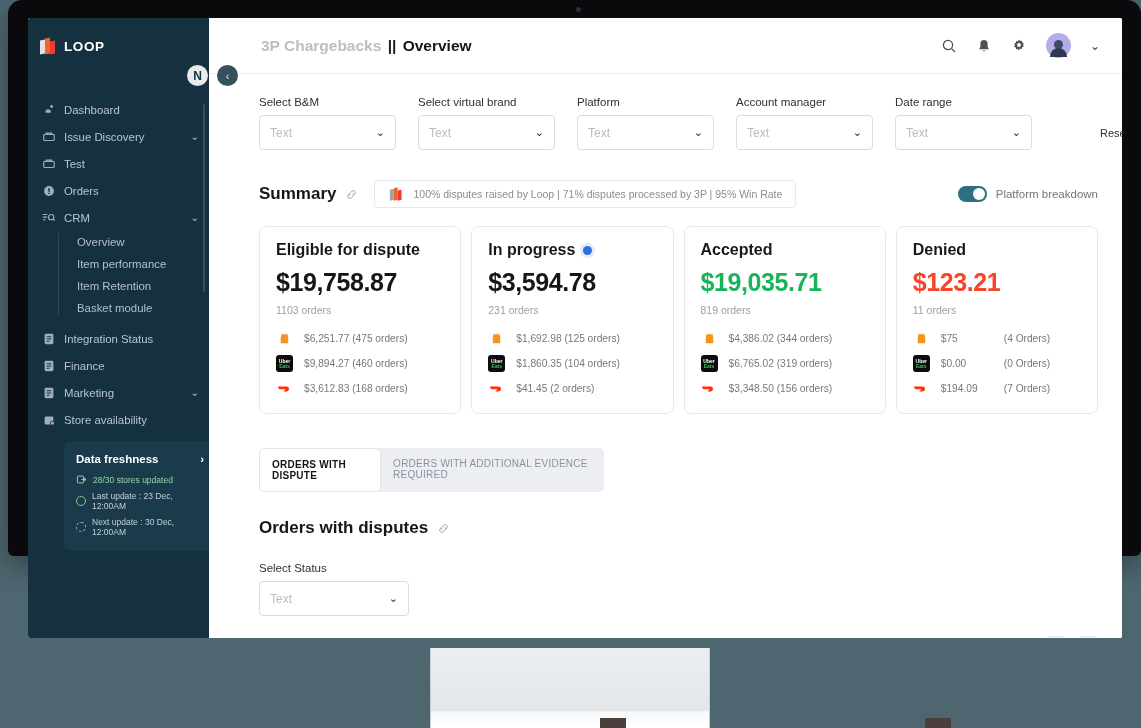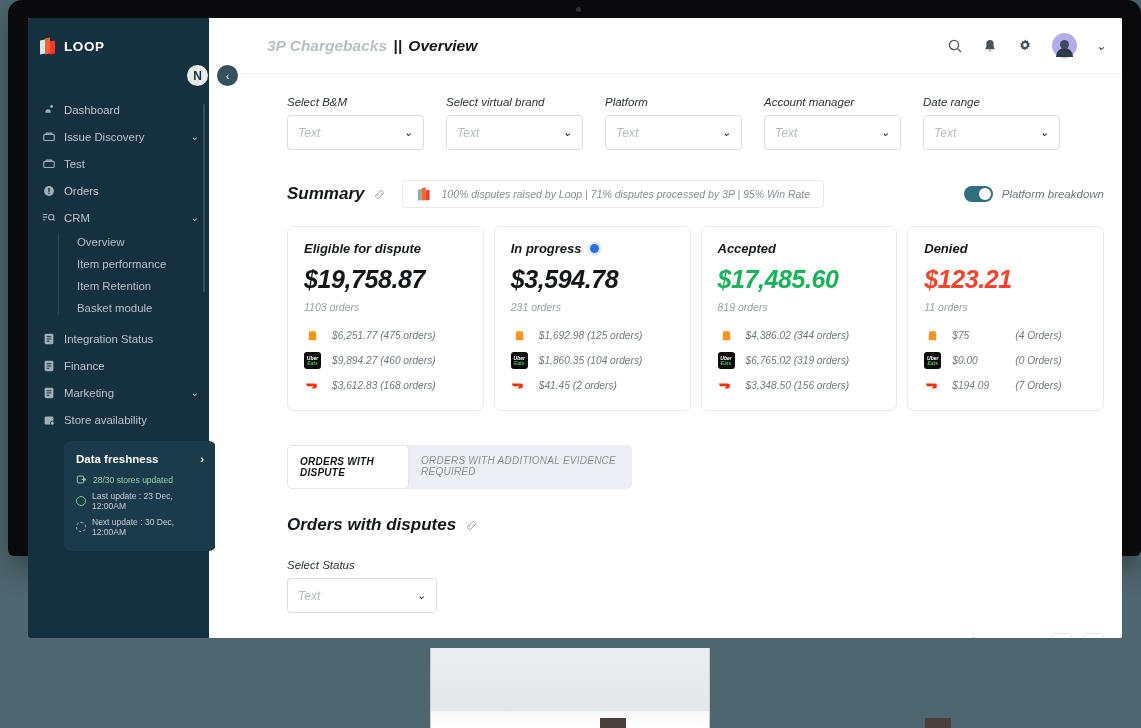--- a/index.html
+++ b/index.html
@@ -71,32 +71,32 @@
   .freshness {
     position:absolute; left:36px; top:423px; width:152px; background:#1b3b4c; border-radius:7px; padding:12px 12px 14px 12px;
   }
   .fresh-head { display:flex; align-items:center; justify-content:space-between; color:#fff; font-size:11.5px; font-weight:bold; margin-bottom:9px;}
   .fresh-row { display:flex; align-items:center; gap:6px; font-size:8.5px; color:#c3ced6; margin-top:6px; }
   .fresh-row.green { color:#8fd6a8; }
   .dot-ic { width:10px; height:10px; border-radius:50%; border:1.4px solid #7ec98f; flex:none; }
   .dot-ic.dashed { border-style:dashed; border-color:#9fb0ba; }
 
   
-  .main { position:absolute; left:187px; top:0; width:913px; height:620px; background:#fff;font-style:italic; }
+  .main { position:absolute; left:181px; top:0; width:913px; height:620px; background:#fff; }
   .topbar { height:56px; border-bottom:1px solid #eceef0; display:flex; align-items:center; padding:0 22px 0 52px; }
   .crumb { font-size:15.5px; font-weight:bold; color:#b9bfc6; }
   .crumb .sep { color:#1a1c20; margin:0 2px; }
   .crumb .cur { color:#121417; }
   .topbar-right { margin-left:auto; display:flex; align-items:center; gap:19px; }
   .ticon { width:16px; height:16px; color:#4b5358; cursor:pointer; }
   .user-av { width:25px; height:25px; border-radius:50%; background:#b3aee8; display:flex; align-items:center; justify-content:center; overflow:hidden; }
   .user-av .head{width:9px;height:9px;border-radius:50%;background:#3c4d63;margin-top:-3px;}
   .user-av .body{position:absolute;width:17px;height:9px;border-radius:9px 9px 0 0;background:#2c3a4c;margin-top:13px;}
 
-  .content { padding: 22px 0 0 72px; }
+  .content { padding: 22px 0 0 50px; }
 
   .filters { display:flex; align-items:flex-end; gap:22px; }
   .field-label { font-size:11.5px; color:#2c3136; margin-bottom:7px; }
   .select {
     width:137px; height:35px; border:1px solid #d9dde1; border-radius:4px;
     display:flex; align-items:center; padding:0 10px; font-size:12px; color:#b7bcc2;
   }
   .select .cv { margin-left:auto; color:#1d2125; font-size:11px; }
   .reset { font-size:11px; color:#2b3035; margin-left:46px; margin-bottom:11px; cursor:pointer; }
 
@@ -110,21 +110,21 @@
   .badge .bm { transform:scale(.78); }
   .toggle-wrap { margin-left:auto; display:flex; align-items:center; gap:9px; margin-right:24px; }
   .toggle { width:29px; height:16px; border-radius:10px; background:#2f6f80; position:relative; cursor:pointer; }
   .toggle::after { content:""; position:absolute; right:2px; top:2px; width:12px; height:12px; border-radius:50%; background:#fff; }
   .toggle-label { font-size:11.5px; color:#6f767d; }
 
   .cards { display:flex; gap:10px; margin-top:18px; margin-right:24px; }
   .card {
     flex:1; border:1px solid #e7e9ec; border-radius:7px; padding:14px 16px 16px 16px; background:#fff; min-height:178px;
   }
-  .card-head { display:flex; align-items:center; gap:8px; font-size:13px; font-weight:bold; color:#16191c; }
+  .card-head { display:flex; align-items:center; gap:8px; font-size:16px; font-weight:bold; color:#16191c; }
   .blue-dot { width:9px; height:9px; border-radius:50%; background:#2f6fe0; box-shadow:0 0 0 3px #e2ecfb; }
   .card-amt { font-size:25px; font-weight:bold; letter-spacing:-.4px; margin-top:9px; color:#14171a; }
   .card-amt.green { color:#17b45c; }
   .card-amt.red { color:#f8442b; }
   .card-orders { font-size:10.5px; color:#9aa1a8; margin-top:7px; }
   .plat-list { margin-top:14px; }
   .plat { display:flex; align-items:center; gap:11px; margin-top:8px; font-size:10.2px; color:#717981; }
   .plat .pv { min-width:0; }
   .plat.split .pv { width:52px; }
   .pico { width:17px; height:17px; flex:none; border-radius:3px; display:flex; align-items:center; justify-content:center; }
@@ -436,21 +436,21 @@
                   </span>
                   <span class="pv">$41.45 (2 orders)</span>
                 </div>
               </div>
             </div>
 
             <div class="card">
               <div class="card-head">
                 <span>Accepted</span>
               </div>
-              <div class="card-amt green">$17,485.60</div>
+              <div class="card-amt green">$19,035.71</div>
               <div class="card-orders">819 orders</div>
               <div class="plat-list">
                 <div class="plat">
                   <span class="pico gh">
                     <svg width="15" height="15" viewBox="0 0 16 16">
                         <path d="M4 13V7.5a4 4 0 018 0V13" fill="#f7941e"></path>
                         <rect x="7.2" y="3" width="1.5" height="5" fill="#f7941e"></rect>
                         <rect x="4.6" y="3" width="1.1" height="4" fill="#f7941e"></rect>
                         <rect x="10.2" y="3" width="1.1" height="4" fill="#f7941e"></rect>
                       </svg>

